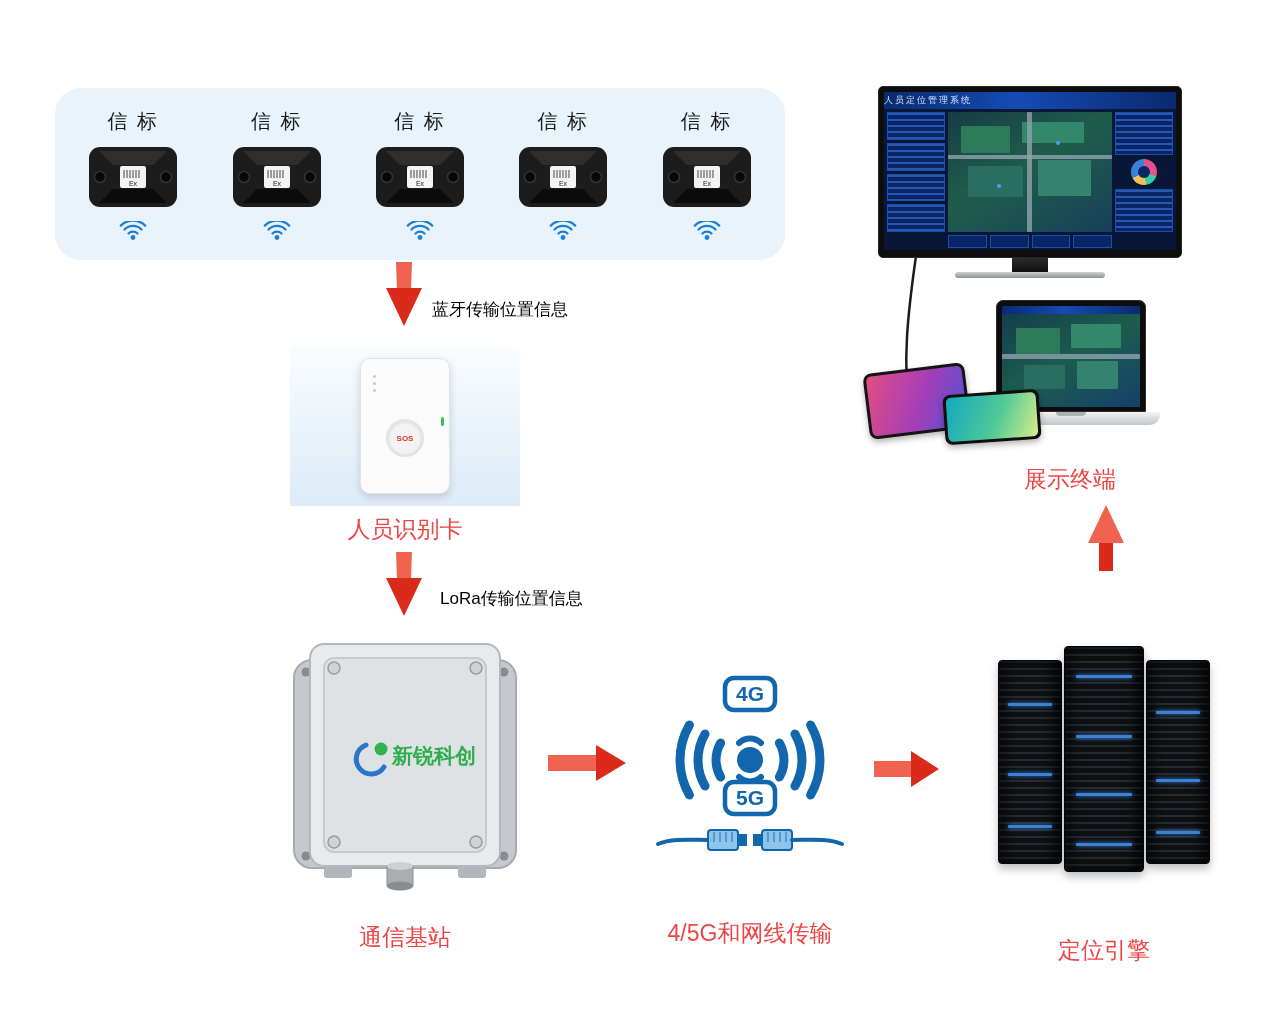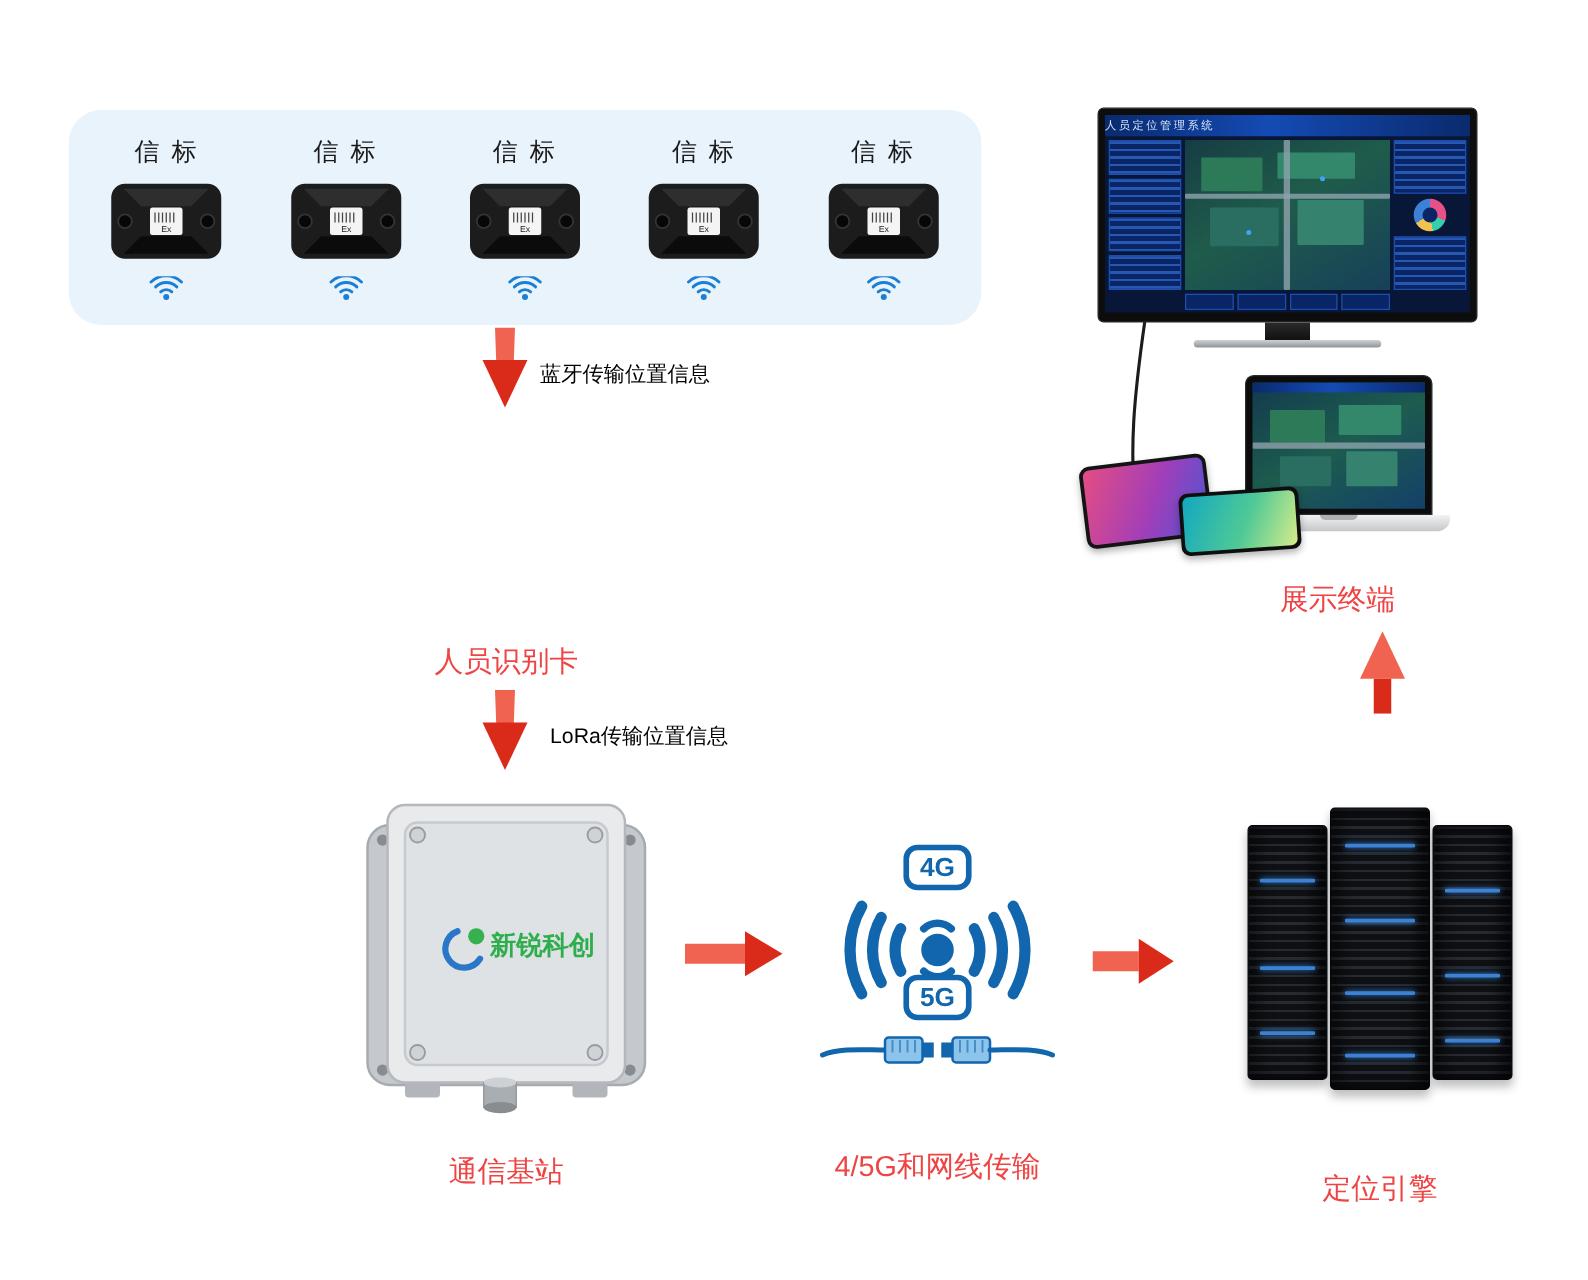--- a/index.html
+++ b/index.html
@@ -14,21 +14,21 @@
   .beacon-device{width:94px;height:76px;margin-top:4px;}
   .signal-icon{width:28px;height:20px;margin-top:6px;}
 
   
   .arrow{position:absolute;}
   .arrow-bt{left:381px;top:262px;width:46px;height:66px;}
   .arrow-lora{left:381px;top:552px;width:46px;height:66px;}
   .arrow-r1{left:548px;top:740px;width:80px;height:46px;}
   .arrow-r2{left:874px;top:746px;width:66px;height:46px;}
   .arrow-up{left:1083px;top:503px;width:46px;height:68px;}
-  .flow-label{position:absolute;font-size:17px;color:#000;white-space:nowrap;}
+  .flow-label{position:absolute;font-size:17px;color:#000;white-space:nowrap;margin-top:10px;}
   .label-bt{left:432px;top:288px;}
   .label-lora{left:440px;top:577px;}
 
   
   .caption{position:absolute;text-align:center;font-size:23px;font-weight:500;color:#ef4444;white-space:nowrap;}
   .caption-idcard{left:290px;top:514px;width:230px;}
   .caption-base{left:278px;top:922px;width:254px;}
   .caption-network{left:640px;top:918px;width:220px;}
   .caption-servers{left:998px;top:922px;width:212px;margin-top:13px;}
   .caption-display{left:960px;top:464px;width:220px;}
@@ -212,20 +212,31 @@
     </div>
 
   </div>
 
   <svg class="arrow arrow-bt" viewBox="0 0 46 66">
     <polygon points="15,0 31,0 30,28 16,28" fill="#ef6350"></polygon>
     <polygon points="5,26 41,26 23,64" fill="#da2b1a"></polygon>
   </svg>
   <div class="flow-label label-bt">蓝牙传输位置信息</div>
 
+  <div class="idcard-panel">
+    <div class="idcard">
+      <div class="dot" style="top:16px"></div>
+      <div class="dot" style="top:23px"></div>
+      <div class="dot" style="top:30px"></div>
+      <div class="sos">
+        <span>SOS</span>
+      </div>
+      <div class="led"></div>
+    </div>
+  </div>
   <div class="caption caption-idcard">人员识别卡</div>
 
   <svg class="arrow arrow-lora" viewBox="0 0 46 66">
     <polygon points="15,0 31,0 30,28 16,28" fill="#ef6350"></polygon>
     <polygon points="5,26 41,26 23,64" fill="#da2b1a"></polygon>
   </svg>
   <div class="flow-label label-lora">LoRa传输位置信息</div>
 
   <svg class="base-station" viewBox="0 0 254 270">
     <rect x="16" y="24" width="222" height="208" rx="18" fill="#c5c9cd" stroke="#a6abb0" stroke-width="2"></rect>

